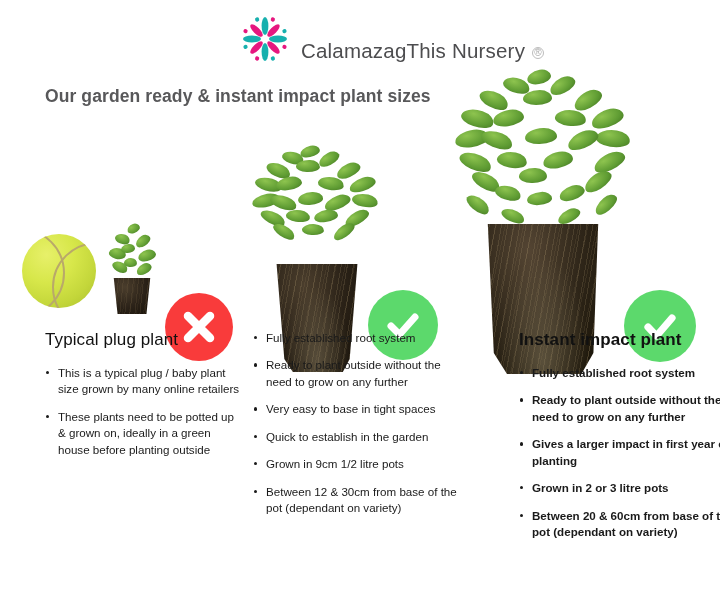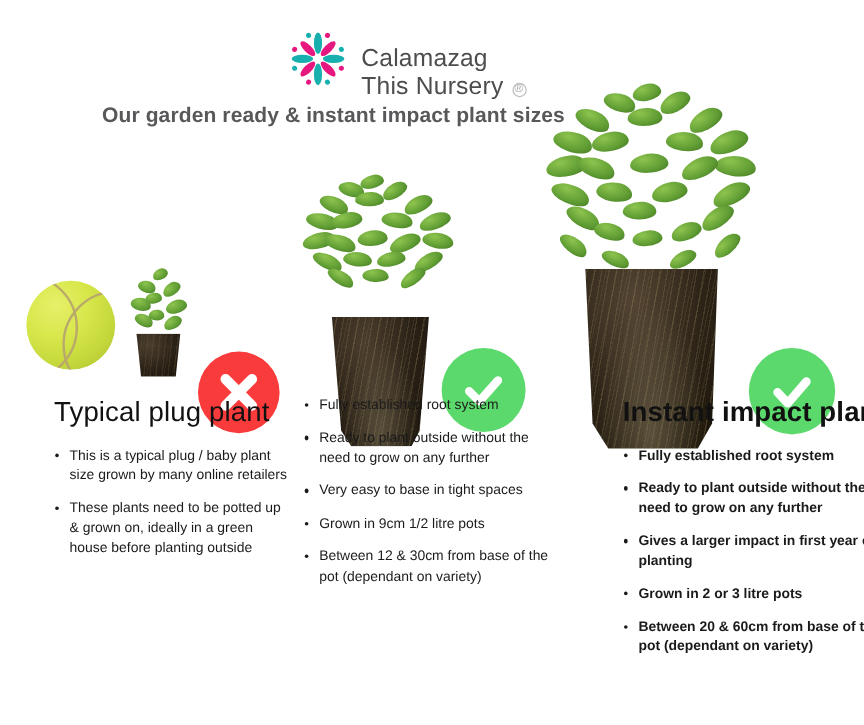--- a/index.html
+++ b/index.html
@@ -29,21 +29,21 @@
     gap: 11px;
   }
   .brand-mark {
     width: 50px;
     height: 50px;
     position: relative;
     flex: 0 0 auto;
   }
   .brand-words {
     display: flex;
-    flex-direction: column;
+    flex-direction: row;
     line-height: 1.12;
     margin-top: 24px;
   }
   .brand-line {
     font-size: 20.5px;
     color: #4d4d4f;
     letter-spacing: 0.2px;
     white-space: nowrap;
   }
   .brand-line-2 {
@@ -65,21 +65,20 @@
 
   
   .headline {
     position: absolute;
     left: 45px;
     top: 86px;
     font-size: 17.5px;
     font-weight: bold;
     color: #58585a;
     letter-spacing: 0.1px;
-    margin-left: 40px;
   }
 
   
   .art {
     position: absolute;
     left: 0;
     top: 60px;
     width: 720px;
     height: 260px;
   }
@@ -218,21 +217,21 @@
     clip-path: polygon(4% 0%, 96% 0%, 92% 86%, 82% 100%, 20% 100%, 9% 86%);
   }
 
   
   .col { position: absolute; top: 330px; }
   .col-1 { left: 45px;  width: 195px; }
   .col-2 { left: 253px; width: 215px; }
   .col-3 { left: 519px; width: 215px; font-weight: bold; }
 
   .col-title {
-    font-size: 23px;
+    font-size: 17px;
     color: #111111;
     margin-bottom: 15px;
     white-space: nowrap;
     letter-spacing: 0.1px;
   }
 
   ul.bullets { list-style: none; }
   ul.bullets li {
     position: relative;
     padding-left: 13px;
@@ -402,20 +401,21 @@
       <li>This is a typical plug / baby plant size grown by many online retailers</li>
       <li>These plants need to be potted up &amp; grown on, ideally in a green house before planting outside</li>
     </ul>
   </div>
 
   <div class="col col-2">
     <ul class="bullets">
       <li>Fully established root system</li>
       <li>Ready to plant outside without the need to grow on any further</li>
       <li>Very easy to base in tight spaces</li>
+      <li>Quick to establish in the garden</li>
       <li>Grown in 9cm 1/2 litre pots</li>
       <li>Between 12 &amp; 30cm from base of the pot (dependant on variety)</li>
     </ul>
   </div>
 
   <div class="col col-3">
     <div class="col-title">Instant impact plant</div>
     <ul class="bullets">
       <li>Fully established root system</li>
       <li>Ready to plant outside without the need to grow on any further</li>

